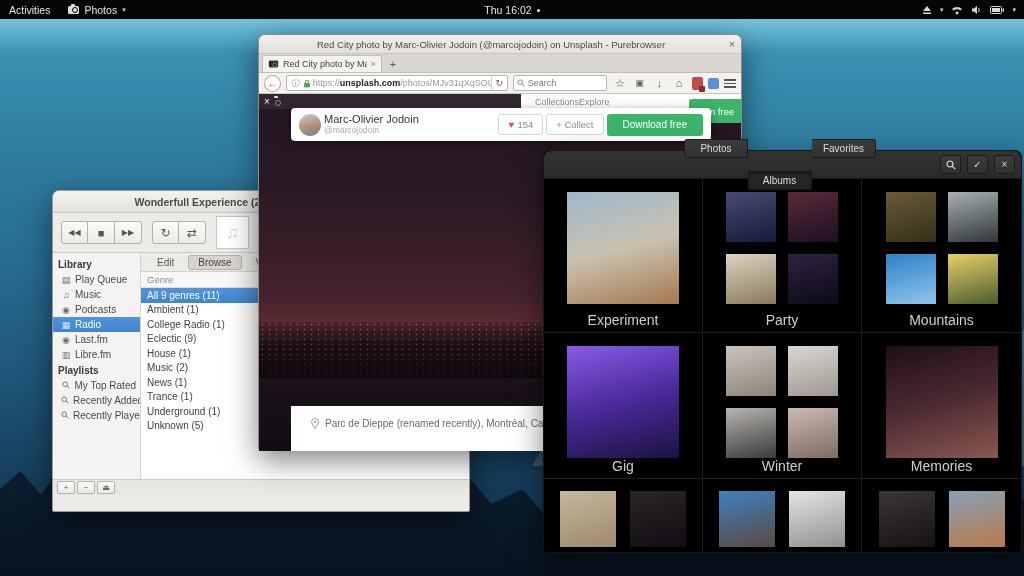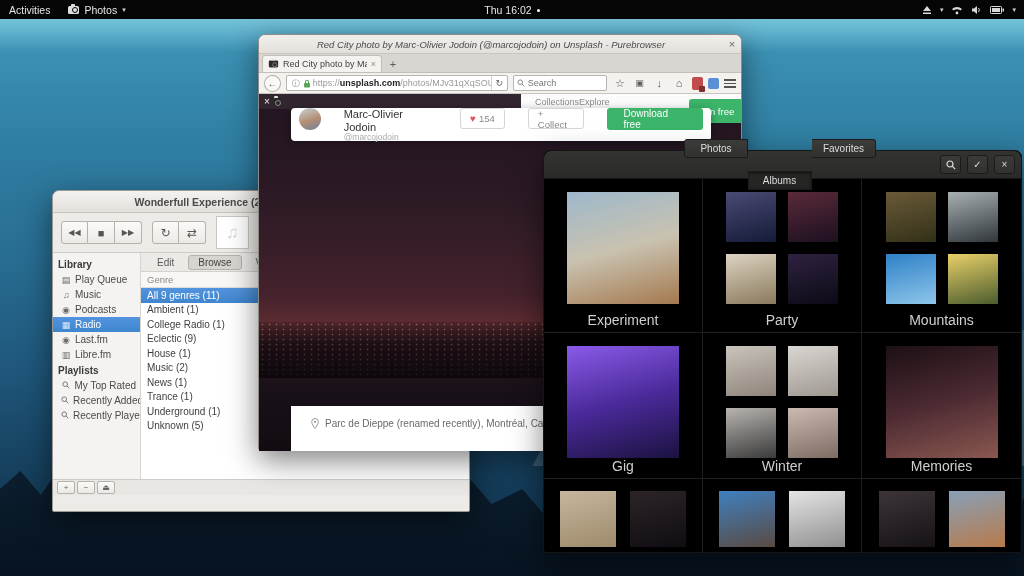--- a/index.html
+++ b/index.html
@@ -67,21 +67,21 @@
   .g-row.sel { background:linear-gradient(#5294dd,#3f86cf); color:#fff; }
   .play-badge { position:absolute; left:195px; top:110px; width:12px; height:14px; background:#4a90d9; color:#fff; font-size:7px; display:flex; align-items:center; justify-content:center; }
   .p-foot { height:16px; background:#e9e7e4; border-top:1px solid #cfcbc6; display:flex; align-items:center; gap:2px; padding:0 4px; }
   .sbtn { width:18px; height:13px; background:linear-gradient(#fafaf8,#ebe9e5); border:1px solid #b5b1ab; border-radius:2px; font-size:8px; color:#666; display:flex; align-items:center; justify-content:center; }
   .p-status { height:18px; background:#e6e4e1; border-top:1px solid #c9c5c1; font-size:9.5px; color:#7a7a7a; display:flex; align-items:center; padding:0 6px; border-radius:0 0 2px 2px; }
 
   
   .browser { left:258px; top:34px; width:484px; height:416px; background:#f1efec; border:1px solid #8f8b86; z-index:20; }
   .b-title { height:19px; background:linear-gradient(#f1efec,#e3e0db); border-bottom:1px solid #c9c5c0; border-radius:7px 7px 0 0;
     display:flex; align-items:center; font-size:9.5px; color:#4a4a4a; }
-  .b-title .t { flex:1; text-align:center;font-style:italic; }
+  .b-title .t { flex:1; text-align:center; }
   .b-close { width:18px; text-align:center; color:#6a6a6a; font-size:11px; }
   .b-tabs { height:19px; background:#d9d5d0; display:flex; align-items:flex-end; padding-left:3px; border-bottom:1px solid #c2beb8; }
   .tab { width:120px; height:17px; background:#f4f2ef; border:1px solid #c2beb8; border-bottom:none; border-radius:3px 3px 0 0;
     display:flex; align-items:center; gap:4px; padding:0 5px; font-size:9px; color:#3f3f3f; }
   .tab .lbl { flex:1; white-space:nowrap; overflow:hidden; }
   .tab .x { color:#8a8a8a; font-size:9px; }
   .newtab { width:22px; height:16px; display:flex; align-items:center; justify-content:center; color:#5a5a5a; font-size:11px; }
   .b-nav { height:21px; background:#f4f2ef; display:flex; align-items:center; gap:5px; padding:0 5px; border-bottom:1px solid #c9c5c0; }
   .backbtn { width:17px; height:17px; border:1px solid #b2aea8; border-radius:50%; background:#fbfaf8; color:#555;
     display:flex; align-items:center; justify-content:center; font-size:10px; }
@@ -104,21 +104,21 @@
     background:linear-gradient(180deg,rgba(20,10,16,.2),rgba(12,7,12,.9)),
       radial-gradient(circle,rgba(255,190,160,.55) .5px,transparent 1.2px);
     background-size:100% 100%,7px 5px; }
   .page-topstrip { position:absolute; top:0; left:0; right:0; height:15px; background:rgba(255,255,255,.07); }
   .modal-x { position:absolute; left:5px; top:2px; color:#f0f0f0; font-size:10px; z-index:4; }
   .page-head-frag { position:absolute; left:262px; top:0; width:222px; height:15px; background:#fbfbfb;
     display:flex; align-items:center; padding-left:14px; font-size:9px; color:#8a8a8a; z-index:1; }
   .joinbtn { position:absolute; left:430px; top:5px; width:54px; height:24px; border-radius:3px;
     color:#fff; font-size:9.5px; display:flex; align-items:center; justify-content:center; z-index:2; }
   .modalbar { position:absolute; left:32px; top:14px; width:420px; height:33px; background:#fff; border-radius:4px;
-    box-shadow:0 2px 8px rgba(0,0,0,.35); display:flex; align-items:flex-start; padding:0 8px; gap:23px; z-index:3; }
+    box-shadow:0 2px 8px rgba(0,0,0,.35); display:flex; align-items:center; padding:0 8px; gap:3px; z-index:3; }
   .avatar { width:22px; height:22px; border-radius:50%; background:linear-gradient(160deg,#c7d4de 0%,#b48e72 55%,#6d84a0 100%); }
   .author { line-height:1.15; margin-right:auto; }
   .author .n { font-size:11px; color:#333; }
   .author .h { font-size:8.5px; color:#aaa; }
   .wbtn { height:21px; border:1px solid #d5d5d5; border-radius:3px; background:#fff; color:#888;
     font-size:9.5px; display:flex; align-items:center; justify-content:center; gap:3px; padding:0 9px; }
   .wbtn .heart { color:#e0565b; font-size:10px; }
   .dlbtn { height:22px; border-radius:3px; color:#fff; font-size:10px; display:flex; align-items:center; justify-content:center; padding:0 16px; }
   .captionbar { position:absolute; left:32px; top:312px; width:452px; height:46px; background:#fff; }
   .captionbar .cap { display:flex; align-items:center; gap:6px; font-size:10px; color:#6a6a6a; padding:12px 0 0 20px; }

